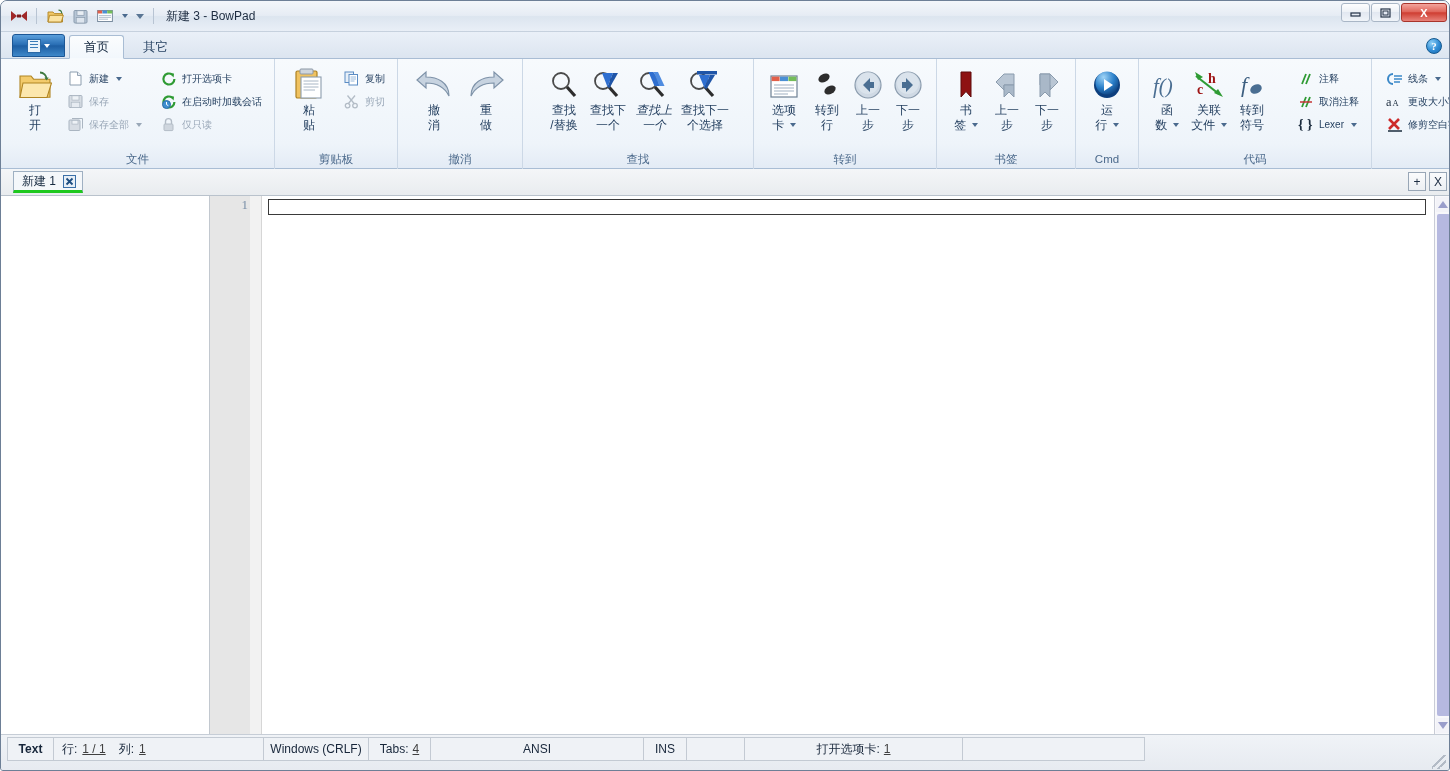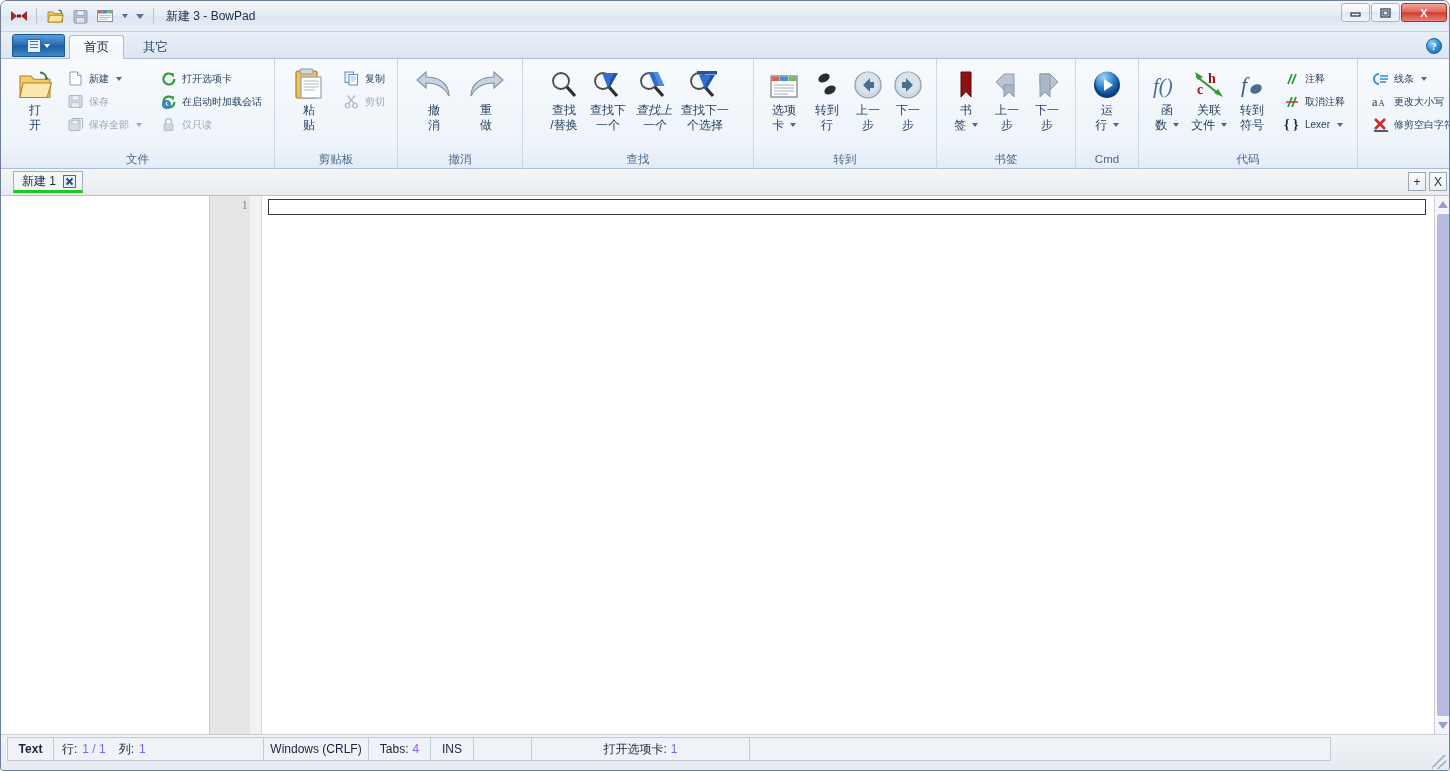--- a/index.html
+++ b/index.html
@@ -220,34 +220,34 @@
   }
 
   
   .statusbar {
     position: absolute; left: 0; top: 733px; width: 1450px; height: 38px;
     background: linear-gradient(180deg,#f0f3f7 0%, #e6eaf0 100%);
     display: flex; align-items: stretch;
     border-top: 1px solid #c6cdd6;
   }
   .sb-inner {
-    position: absolute; left: 6px; top: 2px; width: 1324px; height: 24px;
+    position: absolute; left: 6px; top: 2px; width: 1138px; height: 24px;
     display: flex; align-items: stretch;
     background: #eff2f6; border: 1px solid #c3cad3;
   }
   .sb-cell {
     display: flex; align-items: center; justify-content: center;
     font-size: 12px; color: #17263a; padding: 0 8px;
     border-right: 1px solid #c3cad3;
     white-space: nowrap;
   }
   .sb-cell.nb { border-right: none; }
   .sb-cell.lead { font-weight: bold; }
   .sb-cell.ital { font-style: italic; color: #5e6c7d; }
-  .sb-num { color: #8b5cf6; }
+  .sb-num { color: #404040; text-decoration: underline; }
   .sb-grip {
     position: absolute; right: 5px; bottom: 3px; width: 14px; height: 14px;
     background:
       linear-gradient(135deg, transparent 0 42%, #b3bbc6 42% 50%, transparent 50% 100%),
       linear-gradient(135deg, transparent 0 67%, #b3bbc6 67% 75%, transparent 75% 100%);
   }
 </style>
 </head>
 <body>
 
@@ -666,21 +666,21 @@
         </div>
         <div class="big" style="width:42px;">
           <span class="ic">
             <svg width="30" height="30" viewBox="0 0 30 30">
               <text x="4" y="22" font-family="Liberation Serif, serif" font-size="22" font-style="italic" fill="#3d5f80">f</text>
               <ellipse cx="19" cy="19" rx="6" ry="4.5" fill="#4a6e92" transform="rotate(-25 19 19)"></ellipse>
             </svg>
           </span>
           <span class="lb" style="width:42px;">转到<br>符号</span>
         </div>
-        <div class="smallcol" style="margin-left:6px;">
+        <div class="smallcol" style="margin-left:20px;">
           <div class="small">
             <span class="ic">
               <svg width="15" height="14" viewBox="0 0 15 14">
                   <line x1="4" y1="12" x2="8" y2="2" stroke="#2f9b34" stroke-width="1.8"></line>
                   <line x1="8" y1="12" x2="12" y2="2" stroke="#2f9b34" stroke-width="1.8"></line>
                 </svg>
             </span>
             <span class="lb">注释</span>
           </div>
           <div class="small">
@@ -798,20 +798,23 @@
         <span style="margin-left:8px;">列:</span>
         <span class="sb-num">1</span>
       </div>
       <div class="sb-cell" style="width:105px;">
         <span>Windows (CRLF)</span>
       </div>
       <div class="sb-cell" style="width:62px; gap:4px;">
         <span>Tabs:</span>
         <span class="sb-num">4</span>
       </div>
+      <div class="sb-cell" style="width:213px;">
+        <span>ANSI</span>
+      </div>
       <div class="sb-cell" style="width:43px;">
         <span>INS</span>
       </div>
       <div class="sb-cell" style="width:58px;"></div>
       <div class="sb-cell" style="width:218px; gap:4px;">
         <span>打开选项卡:</span>
         <span class="sb-num">1</span>
       </div>
     </div>
     <div class="sb-grip"></div>

